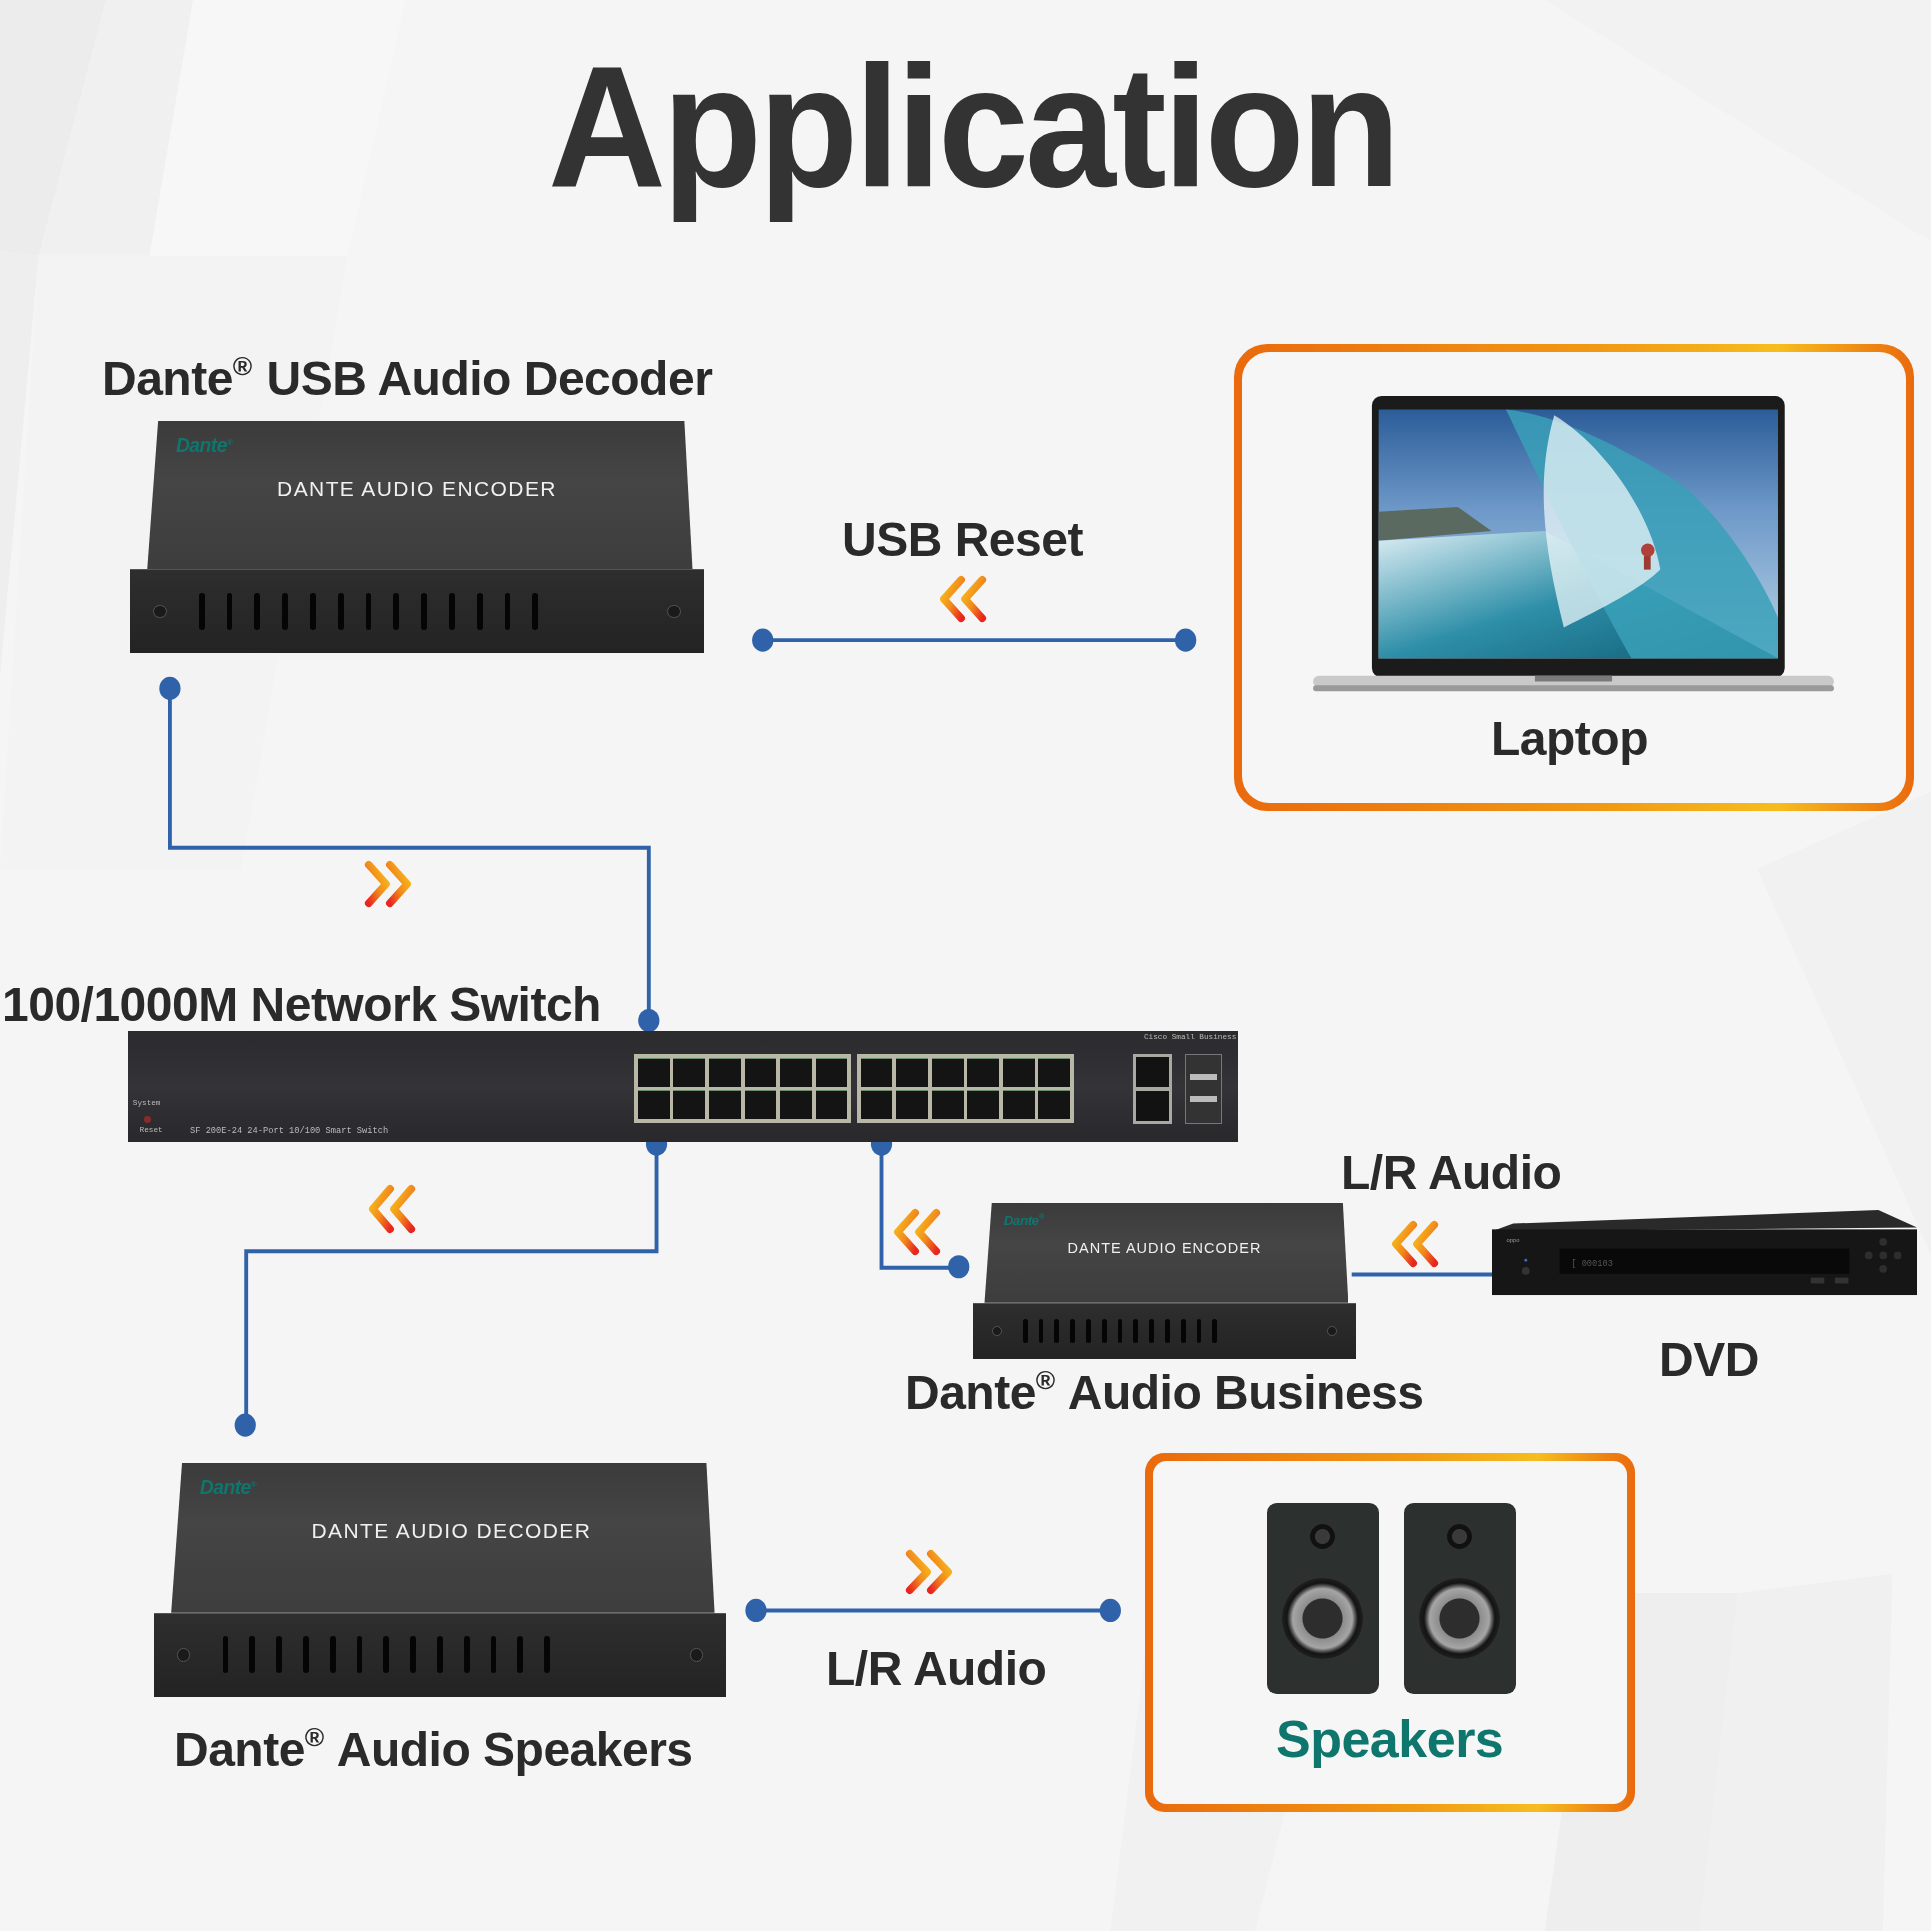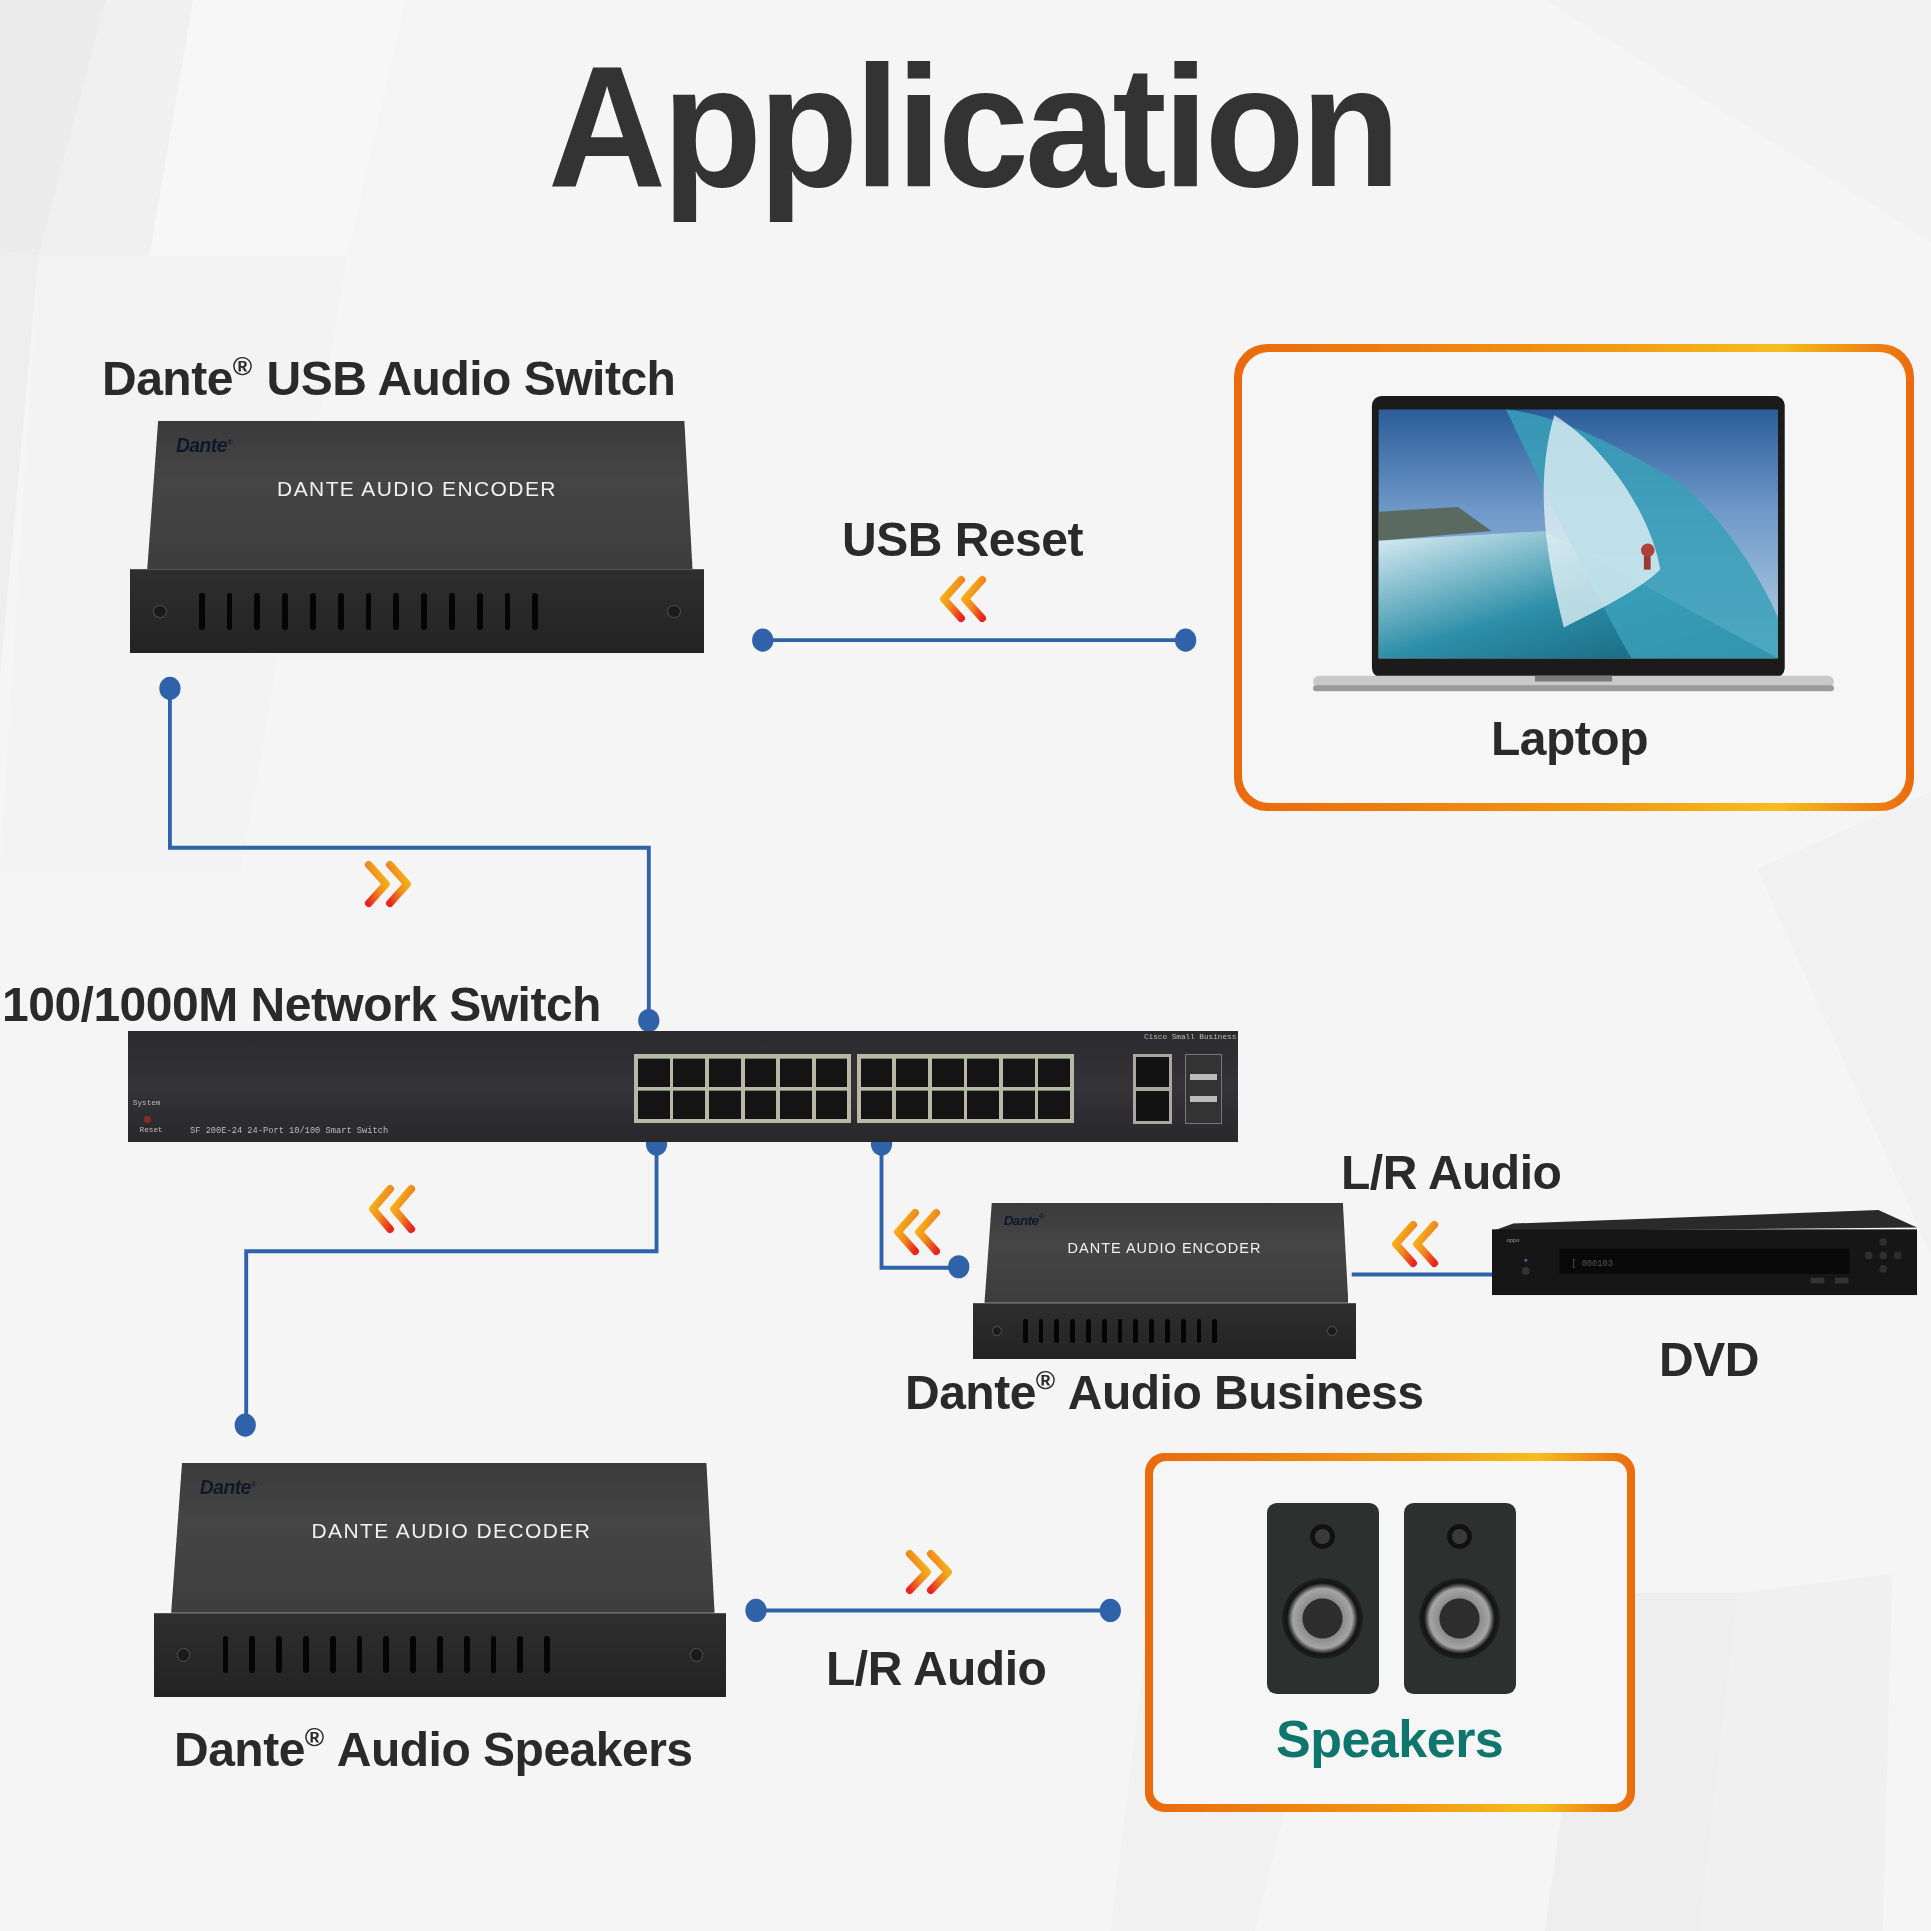--- a/index.html
+++ b/index.html
@@ -16,21 +16,21 @@
   .device { position:absolute; z-index:3; }
   .frame { position:absolute; border-radius:33px; z-index:1;
     background:linear-gradient(90deg,#ea6a0d,#f19a14 55%,#f6bd1e 80%,#ea6a0d);
     padding:7.7px; box-sizing:border-box; }
   .frame .inner { width:100%; height:100%; border-radius:27px; background:#f6f6f6; }
   .dante-box .top { position:absolute; left:3%; right:2%; top:0; height:64%;
     background:linear-gradient(180deg,#3b3b3b,#454545 40%,#3d3d3d);
     clip-path:polygon(2% 0,98.5% 0,100% 100%,0 100%); }
   .dante-box .front { position:absolute; left:0; right:0; top:64%; bottom:0;
     background:linear-gradient(180deg,#2e2e2e,#232323); border-top:1.9px solid #555; }
-  .dante-logo { position:absolute; left:8%; top:6%; color:#0f172a; font-style:italic;
+  .dante-logo { position:absolute; left:8%; top:6%; color:#0f766e; font-style:italic;
     font-size:19.3px; font-weight:bold; letter-spacing:-0.5px; }
   .dante-logo sup { font-size:7.7px; }
   .dante-title { position:absolute; left:0; right:0; top:24%; text-align:center; color:#f0f0f0;
     font-size:21px; letter-spacing:1.4px; }
   .vents { position:absolute; left:11%; top:28%; height:44%; display:flex; gap:0; }
   .vent { width:5.8px; height:100%; background:#050505; border-radius:3.9px; margin-right:22px; }
   .screw { position:absolute; top:42%; width:11.6px; height:11.6px; border-radius:50%;
     background:#1a1a1a; border:1px solid #555; }
   .arrow { position:absolute; z-index:4; }
   .switch { position:absolute; left:128px; top:1031px; width:1110px; height:111px;
@@ -151,21 +151,21 @@
   </g>
 </svg>
 <svg class="arrow" style="left:902px;top:1549px" width="52" height="46" viewBox="0 0 54 48">
   <g stroke="url(#gradR)" stroke-width="8" stroke-linecap="round" stroke-linejoin="round" fill="none">
     <polyline points="8,5 26,24 8,43"></polyline>
       <polyline points="30,5 48,24 30,43"></polyline>
   </g>
 </svg>
 
 <div class="lbl" style="left:102px;top:351px;font-size:48px;">
-  <span>Dante</span><sup>®</sup><span> USB Audio Switch</span>
+  <span>Dante</span><sup>®</sup><span> USB Audio Decoder</span>
 </div>
 <div class="lbl" style="left:842px;top:512px;font-size:48px;">USB Reset</div>
 <div class="lbl" style="left:1491px;top:711px;font-size:48px;z-index:5;">Laptop</div>
 <div class="lbl" style="left:2px;top:977px;font-size:48px;">100/1000M Network Switch</div>
 <div class="lbl" style="left:1341px;top:1145px;font-size:48px;">L/R Audio</div>
 <div class="lbl" style="left:1659px;top:1332px;font-size:48px;">DVD</div>
 <div class="lbl" style="left:905px;top:1365px;font-size:48px;">
   <span>Dante</span><sup>®</sup><span> Audio Business</span>
 </div>
 <div class="lbl" style="left:174px;top:1722px;font-size:48px;">

